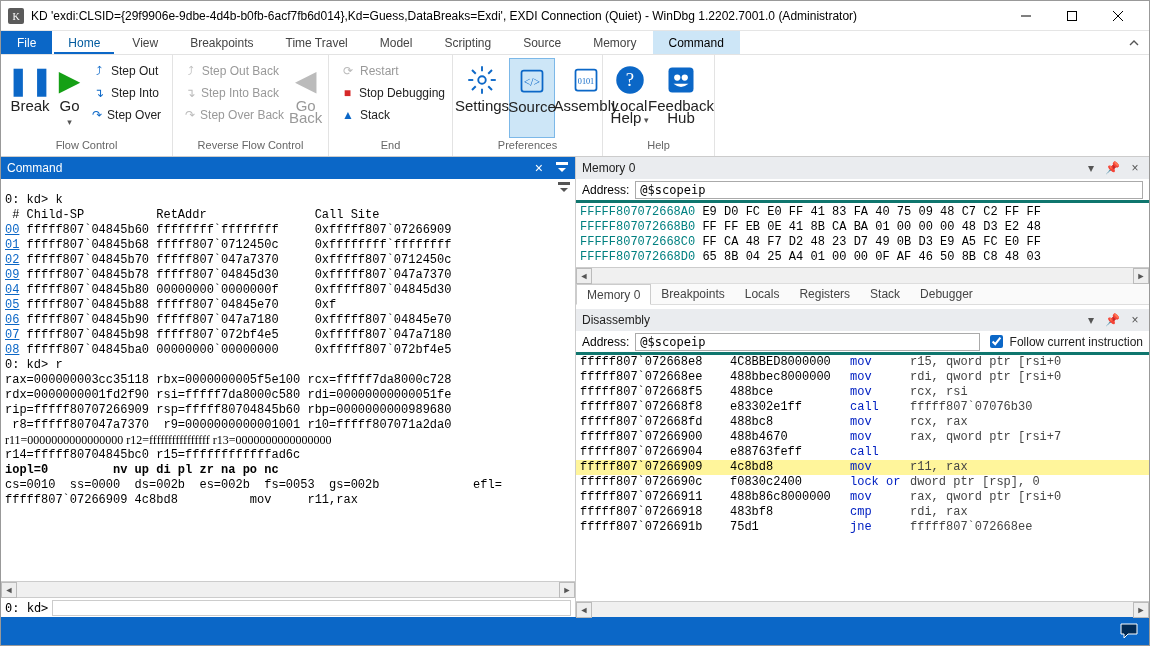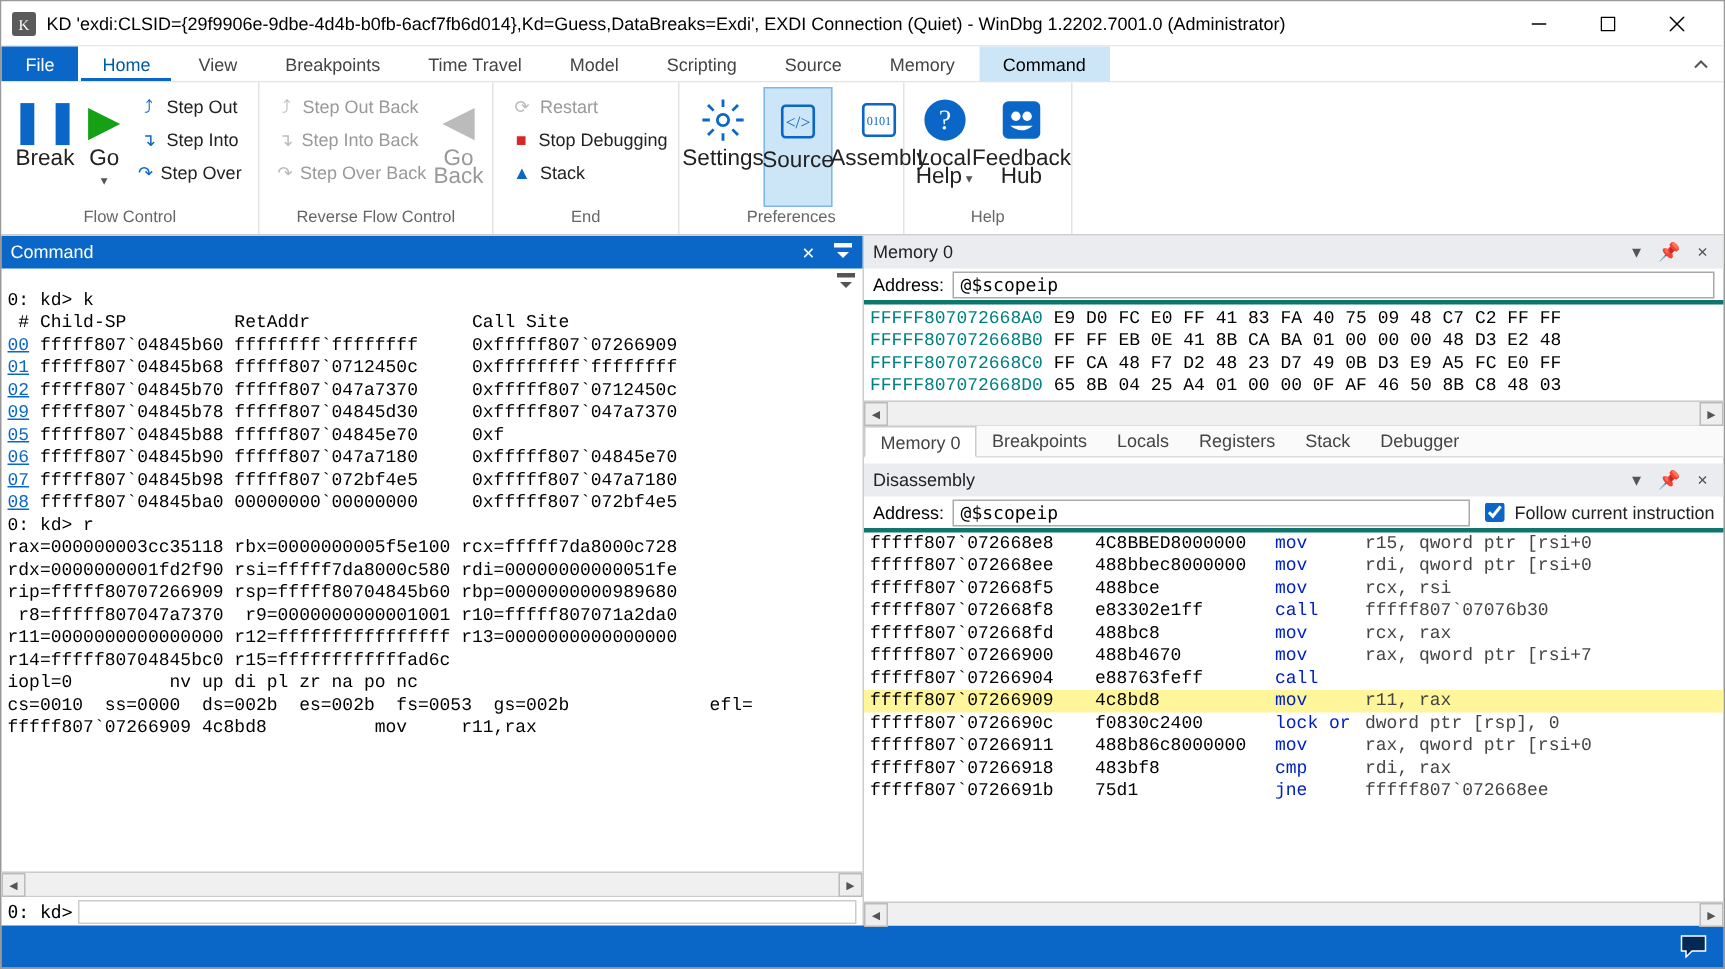--- a/index.html
+++ b/index.html
@@ -310,32 +310,33 @@
               <polygon points="2,6 10,6 6,10" fill="#555"></polygon>
             </svg>
         </div>
         <div class="cmd-output mono vscroll" id="cmd-output">
             <div style="white-space: pre;">0: kd&gt; k</div>
             <div style="white-space: pre;"> # Child-SP          RetAddr               Call Site</div>
             <div style="white-space: pre;"><a>00</a> fffff807`04845b60 ffffffff`ffffffff     0xfffff807`07266909</div>
             <div style="white-space: pre;"><a>01</a> fffff807`04845b68 fffff807`0712450c     0xffffffff`ffffffff</div>
             <div style="white-space: pre;"><a>02</a> fffff807`04845b70 fffff807`047a7370     0xfffff807`0712450c</div>
             <div style="white-space: pre;"><a>09</a> fffff807`04845b78 fffff807`04845d30     0xfffff807`047a7370</div>
+            <div style="white-space: pre;"><a>04</a> fffff807`04845b80 00000000`0000000f     0xfffff807`04845d30</div>
             <div style="white-space: pre;"><a>05</a> fffff807`04845b88 fffff807`04845e70     0xf</div>
             <div style="white-space: pre;"><a>06</a> fffff807`04845b90 fffff807`047a7180     0xfffff807`04845e70</div>
             <div style="white-space: pre;"><a>07</a> fffff807`04845b98 fffff807`072bf4e5     0xfffff807`047a7180</div>
             <div style="white-space: pre;"><a>08</a> fffff807`04845ba0 00000000`00000000     0xfffff807`072bf4e5</div>
             <div style="white-space: pre;">0: kd&gt; r</div>
             <div style="white-space: pre;">rax=000000003cc35118 rbx=0000000005f5e100 rcx=fffff7da8000c728</div>
             <div style="white-space: pre;">rdx=0000000001fd2f90 rsi=fffff7da8000c580 rdi=00000000000051fe</div>
             <div style="white-space: pre;">rip=fffff80707266909 rsp=fffff80704845b60 rbp=0000000000989680</div>
             <div style="white-space: pre;"> r8=fffff807047a7370  r9=0000000000001001 r10=fffff807071a2da0</div>
-            <div style="white-space: pre;">r11=0000000000000000 r12=ffffffffffffffff r13=0000000000000000</div>
+            <div style="white-space: pre; font-family: Liberation Serif, serif;">r11=0000000000000000 r12=ffffffffffffffff r13=0000000000000000</div>
             <div style="white-space: pre;">r14=fffff80704845bc0 r15=ffffffffffffad6c</div>
-            <div style="white-space: pre;">iopl=0         nv up di pl zr na po nc</div>
+            <div style="white-space: pre; font-weight: bold;">iopl=0         nv up di pl zr na po nc</div>
             <div style="white-space: pre;">cs=0010  ss=0000  ds=002b  es=002b  fs=0053  gs=002b             efl=</div>
             <div style="white-space: pre;">fffff807`07266909 4c8bd8          mov     r11,rax</div>
           </div>
         <div class="hscroll-track">
           <div class="hbtn left">◄</div>
           <div class="hbtn right">►</div>
         </div>
         <div class="cmd-input-row">
           <span class="prompt">0: kd&gt;</span>
           <input type="text" value="" style="">

